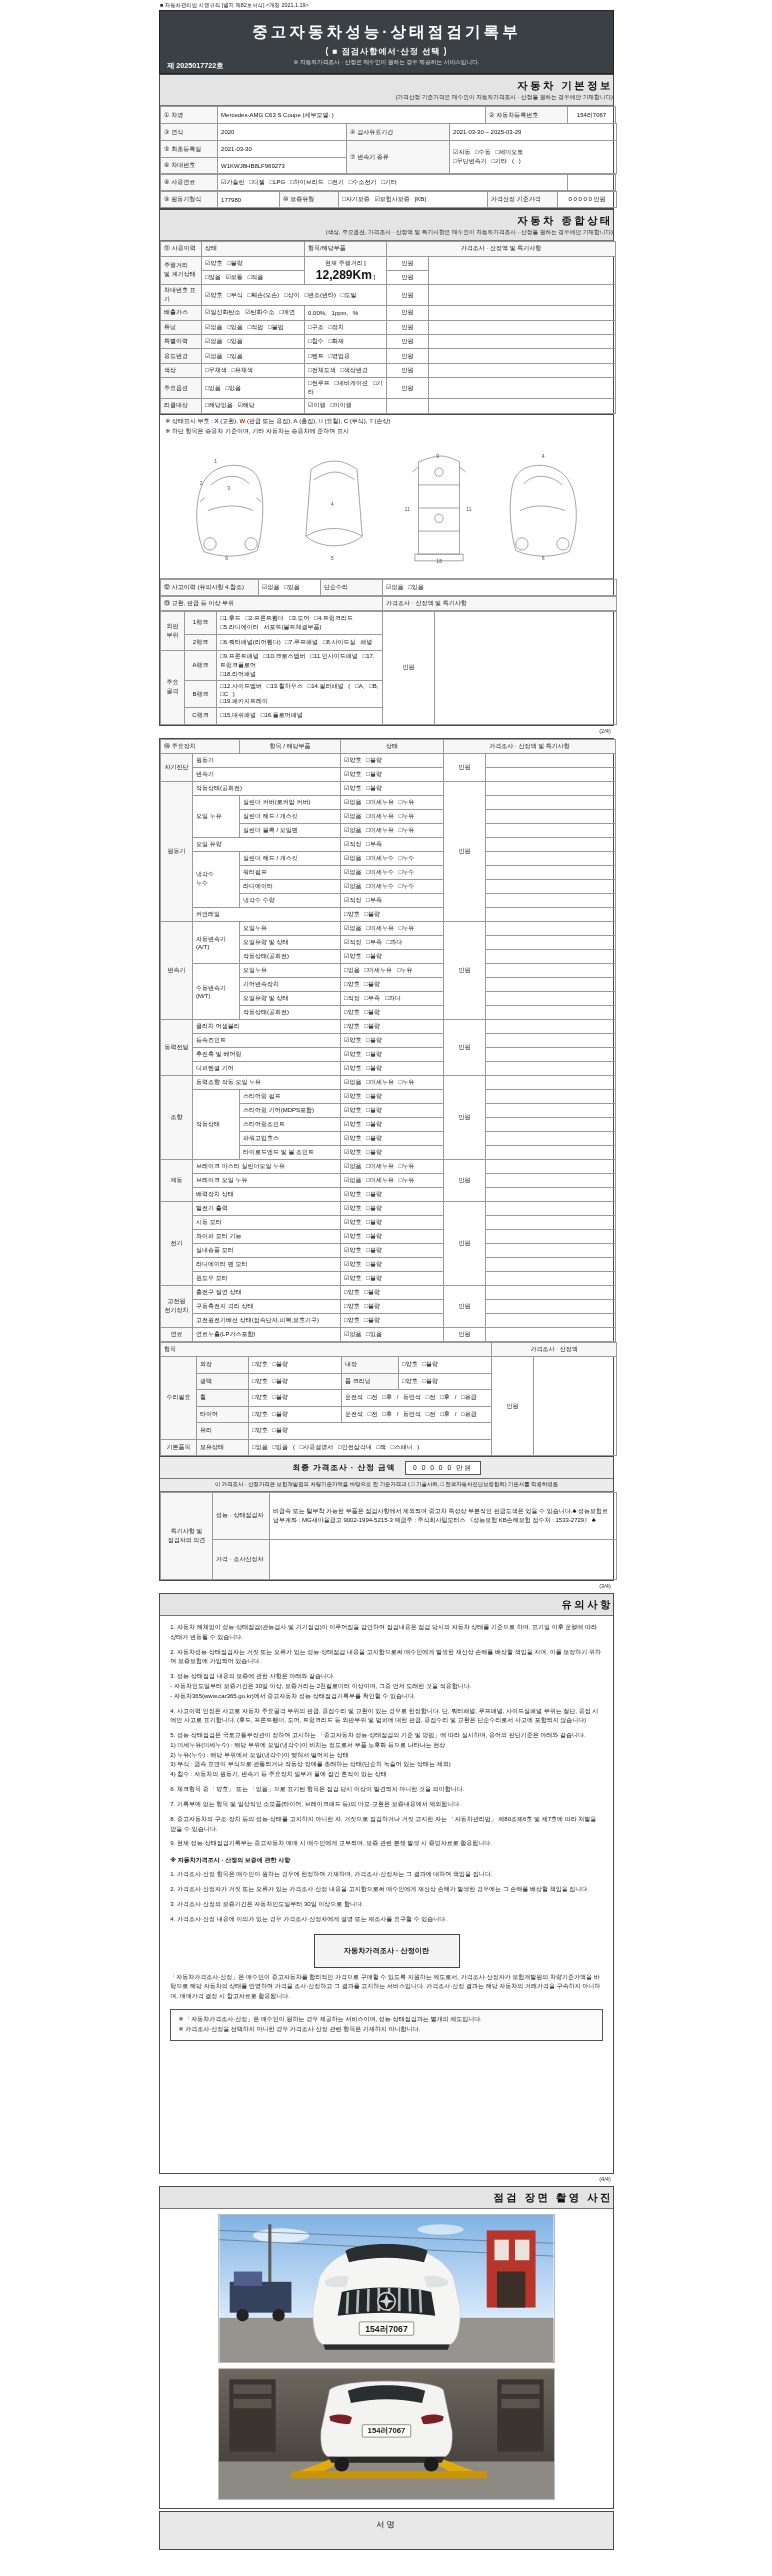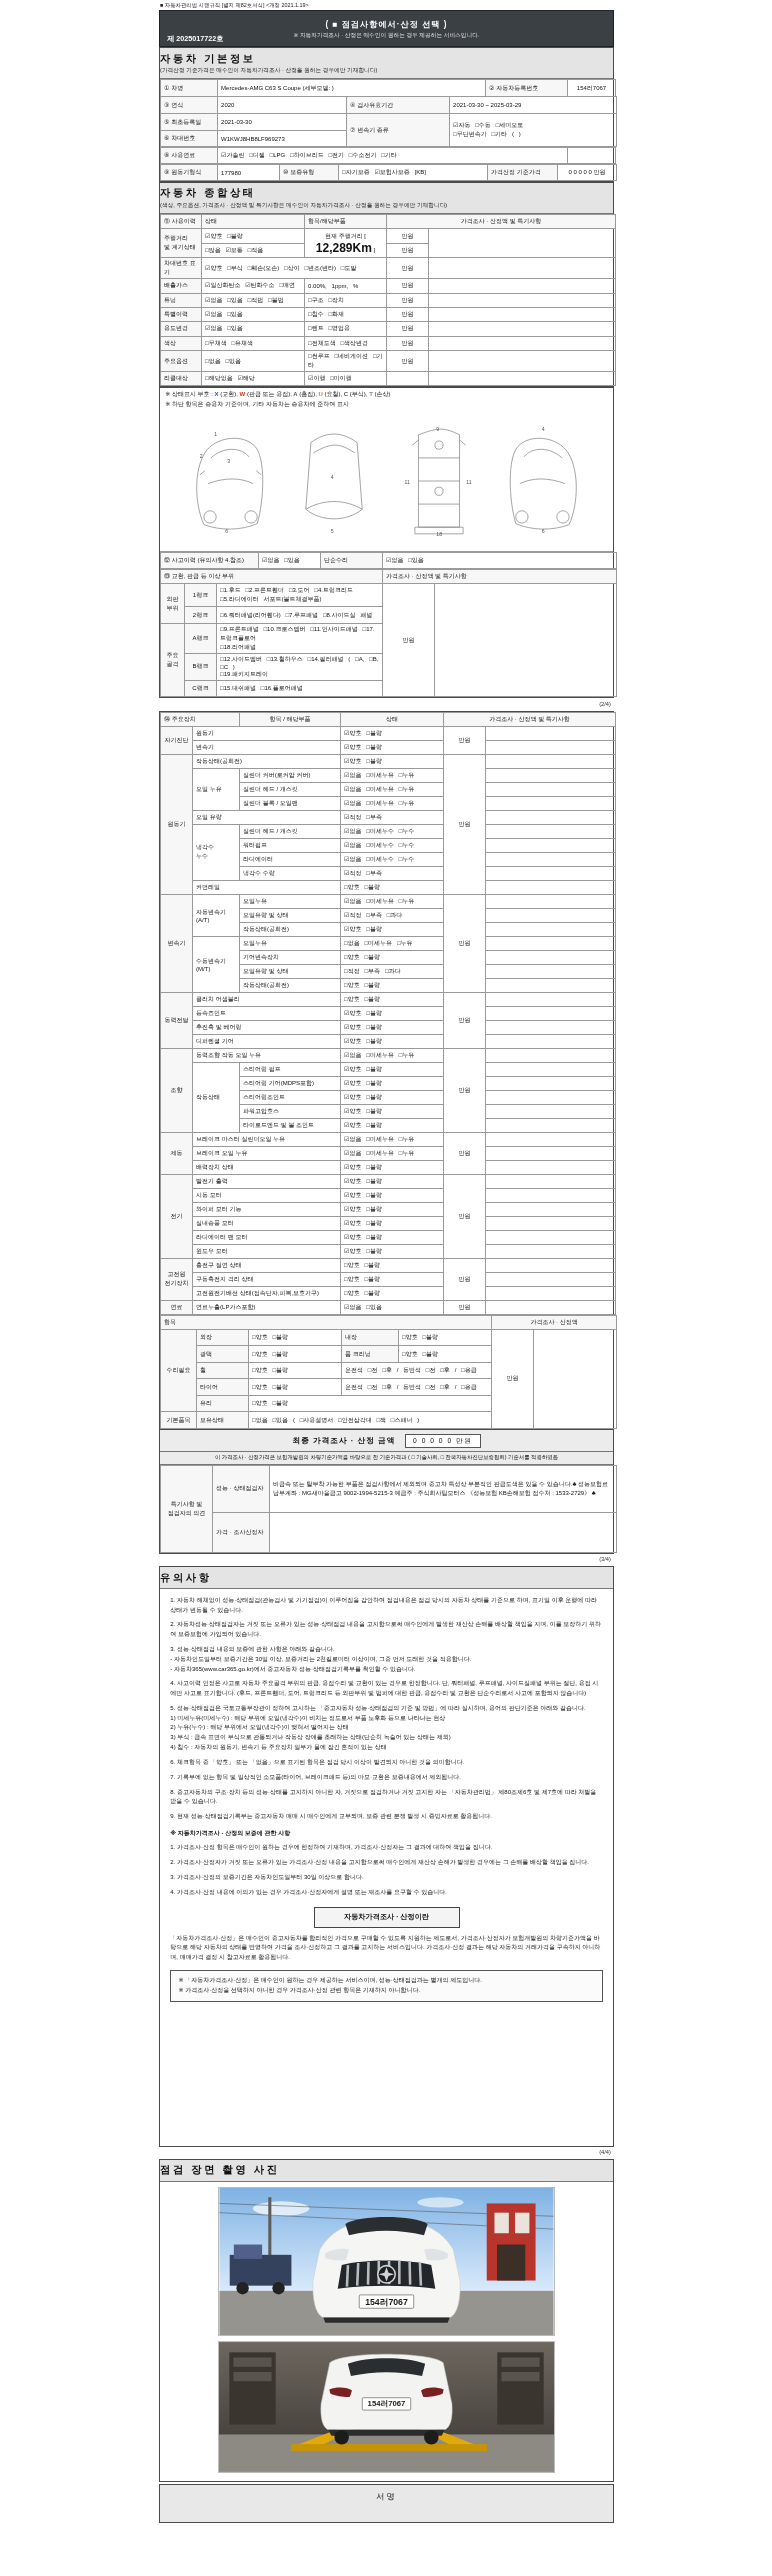--- a/index.html
+++ b/index.html
@@ -9,21 +9,21 @@
   .regnote{font-size:5.4px;color:#222;padding:1.5px 1px 1px;}
   
   .band{background:#3b4045;color:#fff;border:0.5px solid #1e2124;border-top:1.5px double #23262a;
         position:relative;padding:5.2px 0 6.2px;}
   .band .t{text-align:center;font-size:15.5px;font-weight:bold;letter-spacing:3.1px;margin-top:6.2px;}
   .band .s{text-align:center;font-size:8.2px;font-weight:bold;margin-top:3.1px;letter-spacing:1px;}
   .band .n{text-align:center;font-size:5.7px;color:#e3e3e3;margin-top:2.1px;}
   .band .docno{position:absolute;left:7.2px;bottom:2px;font-size:7.2px;font-weight:bold;}
   
   .block{border:1px solid #4a4a4a;background:#fff;}
-  .sechdr{background:#e4e4e4;text-align:left;padding:3.6px 0 3.1px;border-bottom:0.5px solid #777;}
+  .sechdr{background:#e4e4e4;text-align:right;padding:3.6px 0 3.1px;border-bottom:0.5px solid #777;}
   .sechdr .t{font-size:10.3px;font-weight:bold;letter-spacing:2.6px;}
   .sechdr .s{font-size:5.7px;margin-top:1.5px;color:#222;}
   table{border-collapse:collapse;width:100%;table-layout:fixed;}
   td,th{border:0.5px solid #9a9a9a;font-size:6px;padding:1px 3.1px;vertical-align:middle;
         overflow:hidden;text-align:left;font-weight:normal;}
   th{background:#f1f1f1;text-align:left;}
   .lbl{background:#f7f7f7;}
   .chk{word-spacing:3.1px;letter-spacing:0;}
   .pre{white-space:pre-line;}
   .cen{text-align:center;}
@@ -37,21 +37,21 @@
   .diag{position:relative;width:88px;height:118px;}
   .diag svg{width:100%;height:100%;}
   .diag .dl{position:absolute;font-size:5.2px;color:#555;}
   .codeline{font-size:6px;padding:2.1px 5.2px 0.5px;}
   .codeline2{font-size:6px;padding:0 5.2px 2.1px;}
   
   .noticebody{padding:7.2px 10.3px 5.2px;font-size:6px;line-height:1.62;min-height:557px;box-sizing:border-box;}
   .noticebody .it{margin-bottom:5.2px;white-space:pre-line;}
   .noticebody .hd{font-weight:bold;margin:7.2px 0 4.1px;}
   .nbox-title{display:block;width:144px;margin:9.3px auto 5.2px;border:0.5px solid #444;text-align:center;
-              font-weight:bold;font-size:7.2px;padding:4px 0;background:#f4f4f4;font-family:Liberation Serif, serif;}
+              font-weight:bold;font-size:7.2px;padding:10px 0;background:#f4f4f4;}
   .nbox-text{white-space:pre-line;margin-bottom:7.2px;}
   .nfoot{border:1px solid #555;padding:5.2px 7.2px;white-space:pre-line;background:#fbfbfb;}
   
   .finalrow{background:#ececec;border-top:1px solid #4a4a4a;border-bottom:0.5px solid #777;
             text-align:center;padding:4.1px 0 3.1px;}
   .finalrow .lab{font-size:7.7px;font-weight:bold;letter-spacing:1px;margin-right:7.2px;}
   .finalrow .val{display:inline-block;border:0.5px solid #555;background:#fff;padding:1.5px 7.2px;
                  font-size:6.7px;letter-spacing:1.5px;}
   .finalnote{font-size:5.4px;text-align:center;padding:1.5px 0 3.1px;background:#ececec;border-bottom:0.5px solid #777;}
   
@@ -63,20 +63,21 @@
 </style>
 </head>
 <body>
 
 <div class="page">
   <div class="col">
 
     <div class="regnote">■ 자동차관리법 시행규칙 [별지 제82호서식] &lt;개정 2021.1.19&gt;</div>
 
     <div class="band">
+      <div class="t">중고자동차성능·상태점검기록부</div>
       <div class="s">( ■ 점검사항에서·산정 선택 )</div>
       <div class="n">※ 자동차가격조사 · 산정은 매수인이 원하는 경우 제공하는 서비스입니다.</div>
       <div class="docno">제 2025017722호</div>
     </div>
 
     <div class="block">
       <div class="sechdr">
         <div class="t">자동차 기본정보</div>
         <div class="s">(가격산정 기준가격은 매수인이 자동차가격조사 · 산정을 원하는 경우에만 기재합니다)</div>
       </div>

